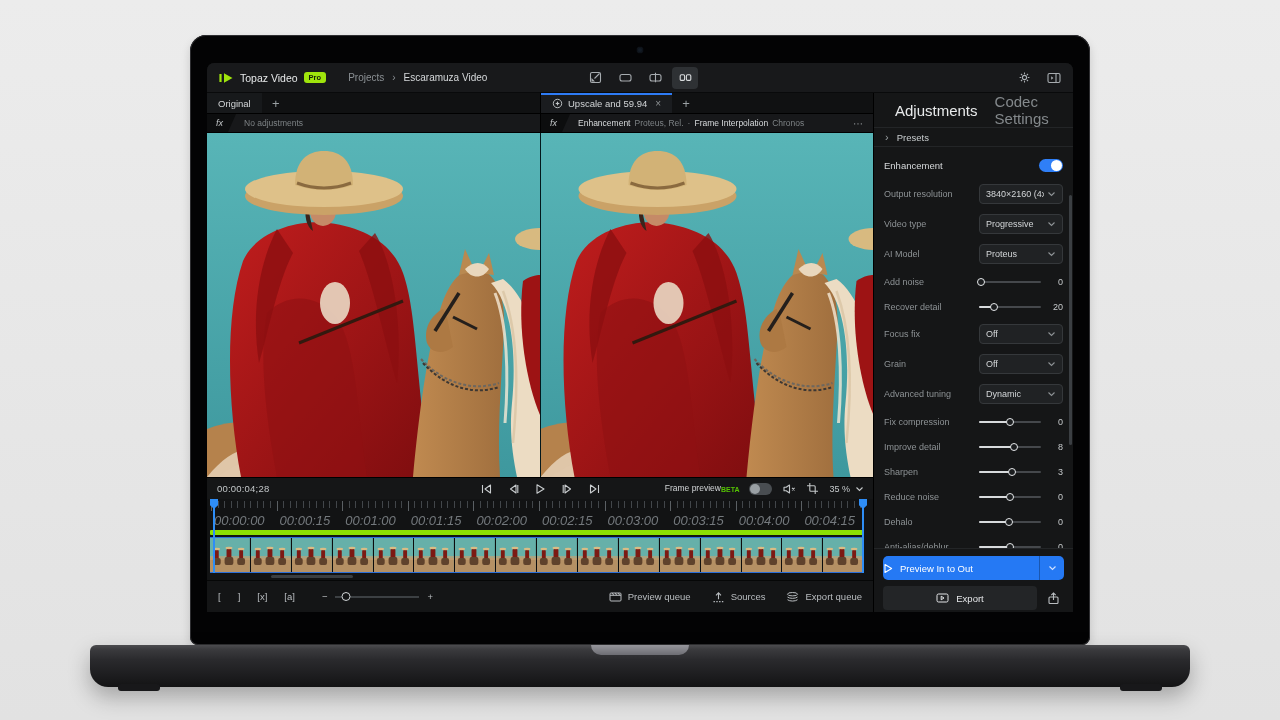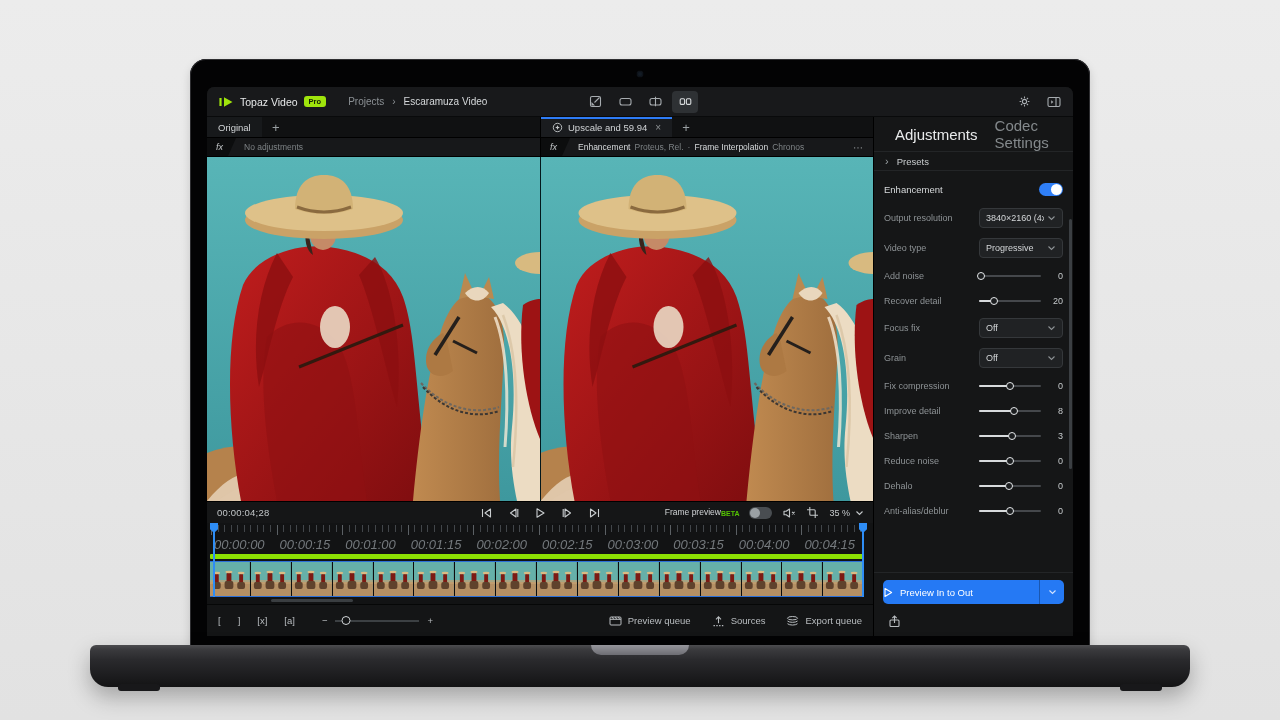--- a/index.html
+++ b/index.html
@@ -2,21 +2,21 @@
 <html><head>
 <meta charset="utf-8">
 <style>
   * { margin:0; padding:0; box-sizing:border-box; }
   html,body { width:1280px; height:720px; overflow:hidden; font-family:"Liberation Sans", sans-serif; }
   .stage { position:relative; width:1280px; height:720px; background:linear-gradient(#ececec,#e2e2e2); }
 
   
   .screen { position:absolute; left:190px; top:35px; width:900px; height:610px;
     background:#030304; border-radius:16px 16px 8px 8px;
-    box-shadow:inset 0 0 0 1px #2e2e31, 0 4px 10px rgba(0,0,0,.15);margin-top:24px; }
+    box-shadow:inset 0 0 0 1px #2e2e31, 0 4px 10px rgba(0,0,0,.15); }
   .camera { position:absolute; left:447px; top:12px; width:6px; height:6px; border-radius:50%;
     background:#141c26; box-shadow:inset 0 0 2px #000, 0 0 1px #2a3340; }
   .base { position:absolute; left:90px; top:645px; width:1100px; height:42px;
     background:linear-gradient(180deg,#4c4c4f 0,#3b3b3e 10%,#2a2a2d 35%,#1c1c1e 75%,#131314 100%);
     border-radius:6px 6px 18px 18px; box-shadow:0 10px 22px rgba(0,0,0,.28); }
   .notch { position:absolute; left:50%; transform:translateX(-50%); top:0; width:98px; height:10px;
     background:linear-gradient(#95959b,#6d6d73); border-radius:0 0 10px 10px; }
   .foot { position:absolute; bottom:-4px; width:42px; height:7px; background:#18181a; border-radius:3px; }
   .foot.l { left:28px; } .foot.r { right:28px; }
 
@@ -550,20 +550,29 @@
                 </div>
                 <div class="ctl-row dd">
                   <span class="ctl-label">Video type</span>
                   <div class="dropdown">
                     <span class="dd-value">Progressive</span>
                     <svg width="9" height="6" viewBox="0 0 9 6" fill="none" stroke="currentColor" stroke-width="1.1">
                       <path d="M1.5 1.5 4.5 4.5 7.5 1.5"></path>
                     </svg>
                   </div>
                 </div>
+                <div class="ctl-row dd">
+                  <span class="ctl-label">AI Model</span>
+                  <div class="dropdown">
+                    <span class="dd-value">Proteus</span>
+                    <svg width="9" height="6" viewBox="0 0 9 6" fill="none" stroke="currentColor" stroke-width="1.1">
+                      <path d="M1.5 1.5 4.5 4.5 7.5 1.5"></path>
+                    </svg>
+                  </div>
+                </div>
                 <div class="ctl-row">
                   <span class="ctl-label">Add noise</span>
                   <div class="slider">
                     <div class="track"></div>
                     <div class="fill" style="width: 3%;"></div>
                     <div class="handle" style="left: 3%; top: 5px;"></div>
                   </div>
                   <span class="ctl-value">0</span>
                 </div>
                 <div class="ctl-row">
@@ -586,20 +595,29 @@
                 </div>
                 <div class="ctl-row dd">
                   <span class="ctl-label">Grain</span>
                   <div class="dropdown">
                     <span class="dd-value">Off</span>
                     <svg width="9" height="6" viewBox="0 0 9 6" fill="none" stroke="currentColor" stroke-width="1.1">
                       <path d="M1.5 1.5 4.5 4.5 7.5 1.5"></path>
                     </svg>
                   </div>
                 </div>
+                <div class="ctl-row dd">
+                  <span class="ctl-label">Advanced tuning</span>
+                  <div class="dropdown">
+                    <span class="dd-value">Dynamic</span>
+                    <svg width="9" height="6" viewBox="0 0 9 6" fill="none" stroke="currentColor" stroke-width="1.1">
+                      <path d="M1.5 1.5 4.5 4.5 7.5 1.5"></path>
+                    </svg>
+                  </div>
+                </div>
                 <div class="ctl-row">
                   <span class="ctl-label">Fix compression</span>
                   <div class="slider">
                     <div class="track"></div>
                     <div class="fill" style="width: 50%;"></div>
                     <div class="handle" style="left: 50%; top: 5px;"></div>
                   </div>
                   <span class="ctl-value">0</span>
                 </div>
                 <div class="ctl-row">
@@ -658,20 +676,27 @@
                   </svg>
                 <span>Preview In to Out</span>
               </span>
               <span class="bp-caret">
                 <svg width="9" height="6" viewBox="0 0 9 6" fill="none" stroke="#cfe0ff" stroke-width="1.2">
                     <path d="M1.5 1.5 4.5 4.5 7.5 1.5"></path>
                   </svg>
               </span>
             </div>
             <div class="export-row">
+              <div class="btn-export">
+                <svg width="13" height="12" viewBox="0 0 13 12" fill="none" stroke="currentColor" stroke-width="1">
+                  <rect x="1" y="2" width="11" height="8" rx="1.5"></rect>
+                    <path d="M5.2 4.2 8 6 5.2 7.8Z"></path>
+                </svg>
+                <span>Export</span>
+              </div>
               <span class="btn-share">
                 <svg width="13" height="13" viewBox="0 0 13 13" fill="none" stroke="currentColor" stroke-width="1.1">
                   <rect x="2" y="5" width="9" height="6.5" rx="1"></rect>
                   <path d="M6.5 8V1.3M4.3 3.2 6.5 1 8.7 3.2"></path>
                 </svg>
               </span>
             </div>
           </div>
         </aside>
       </div>

